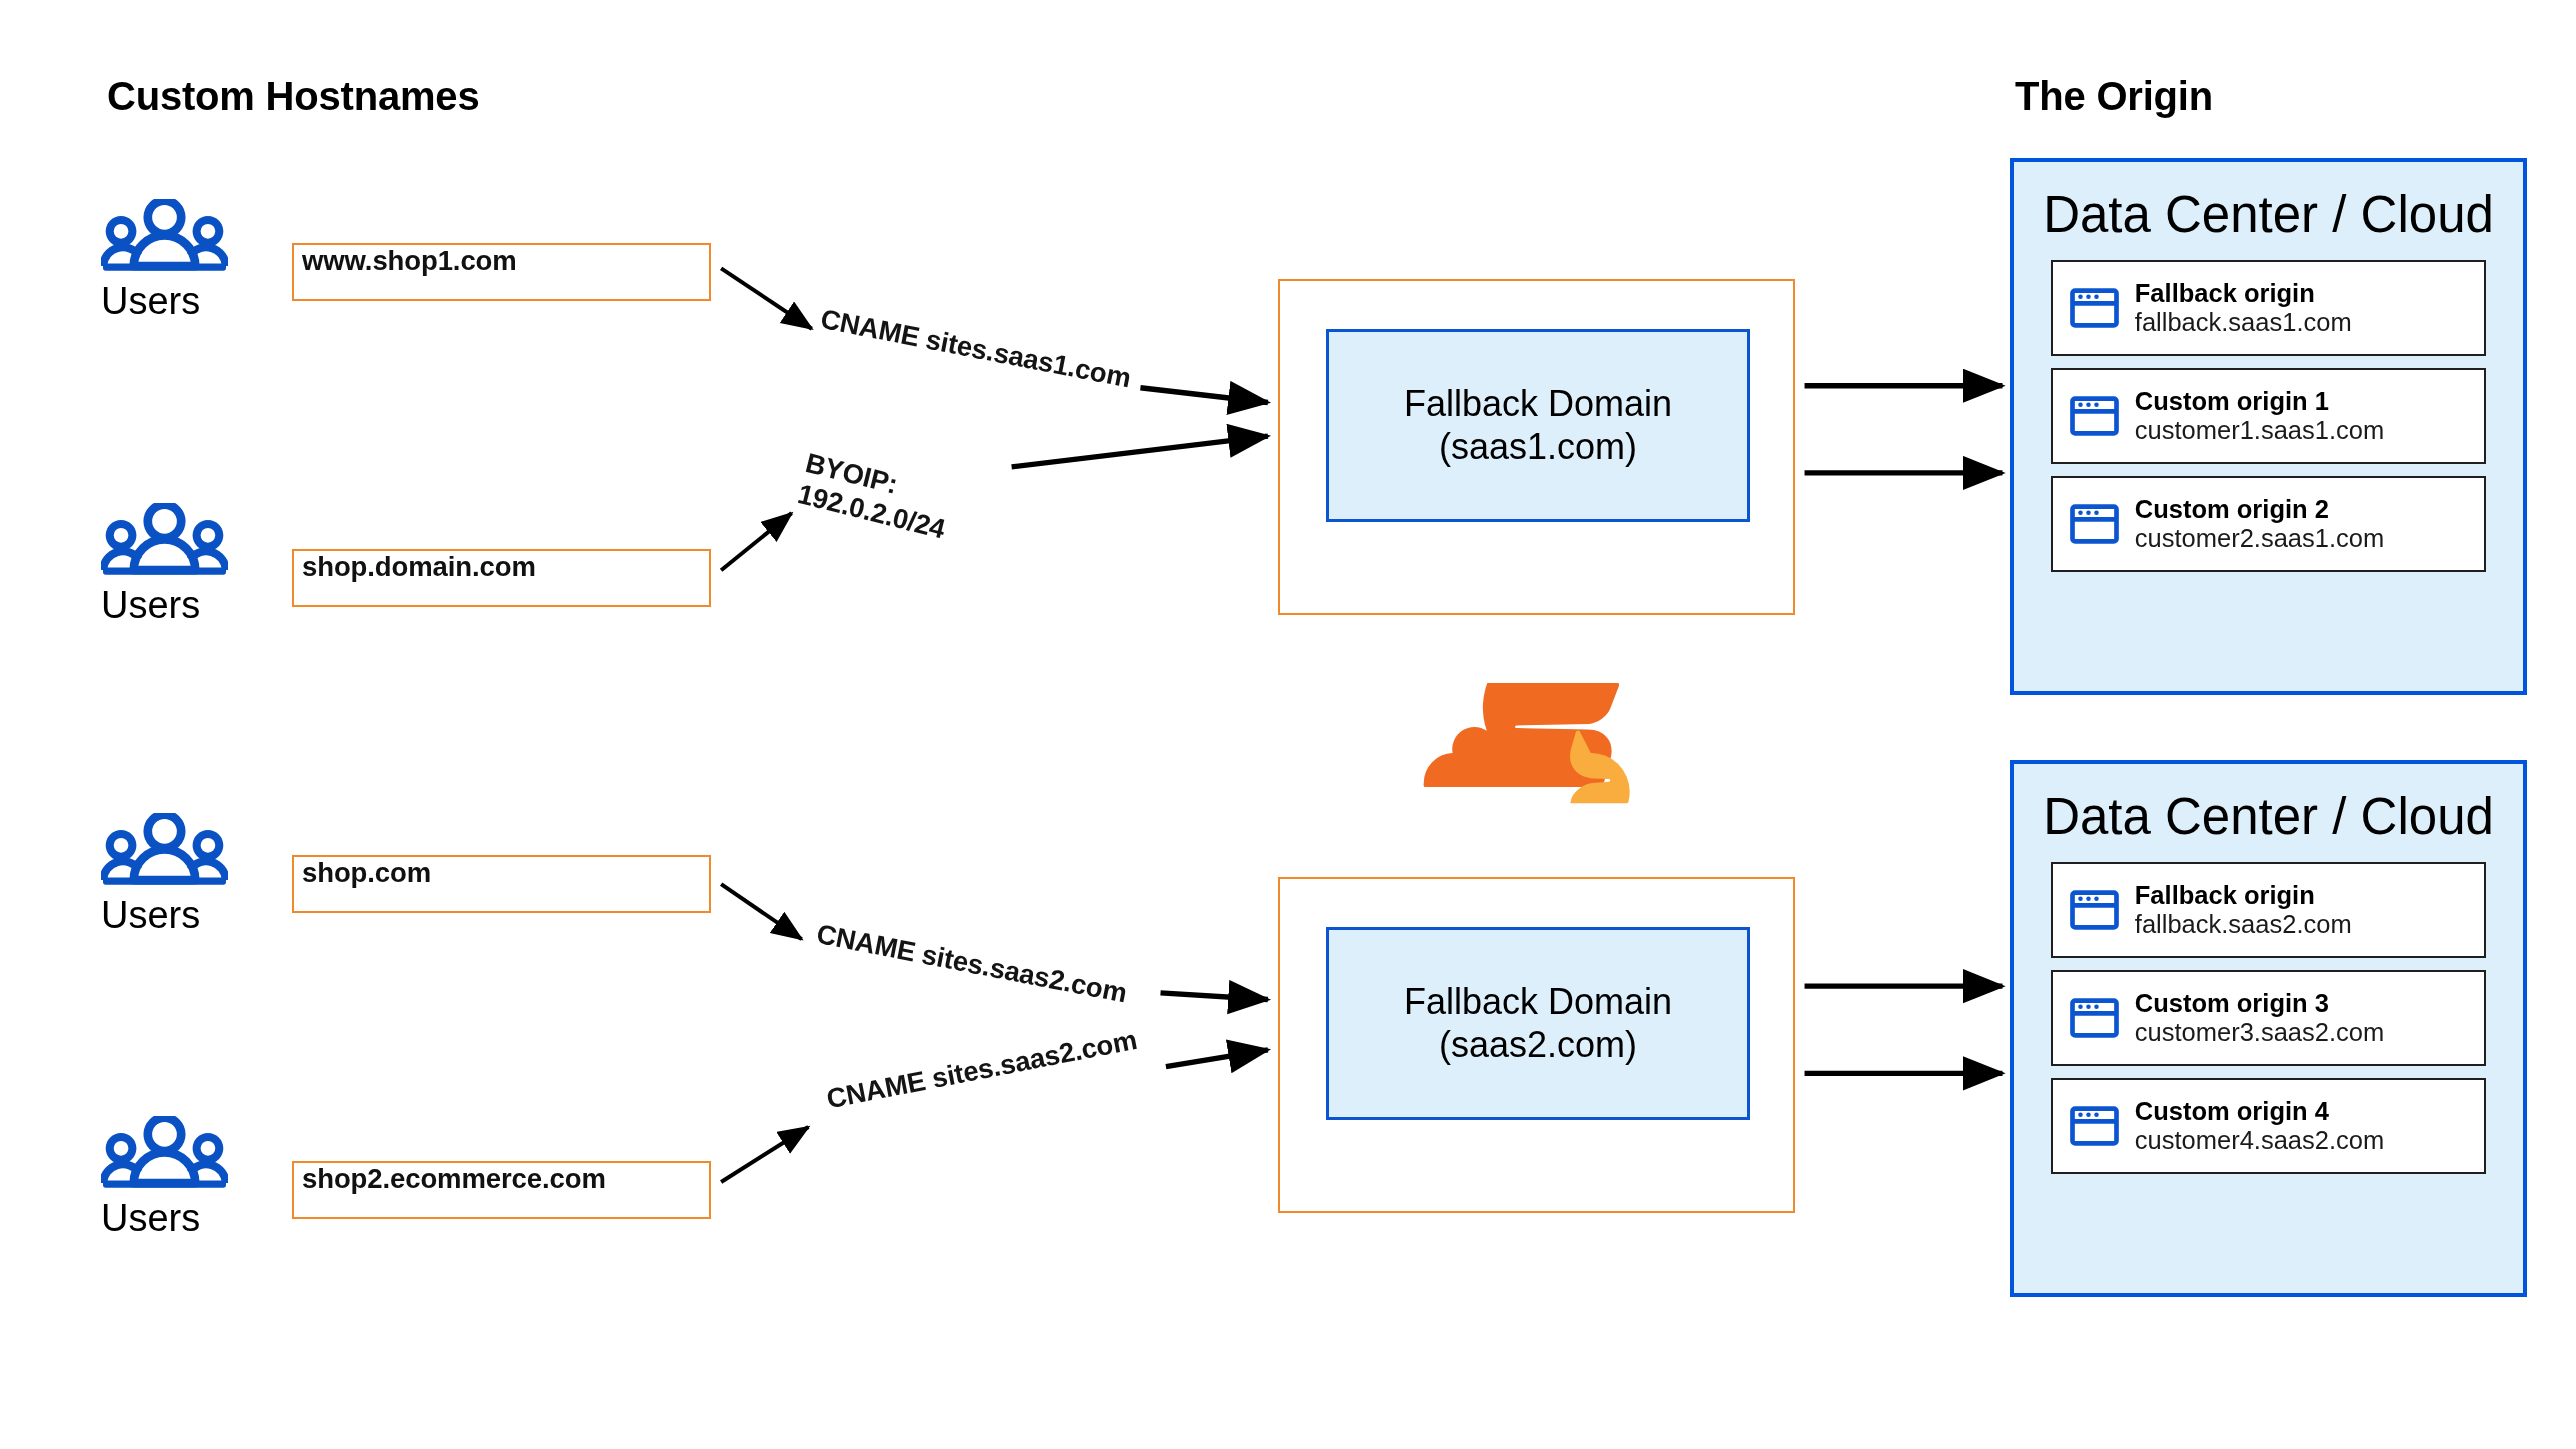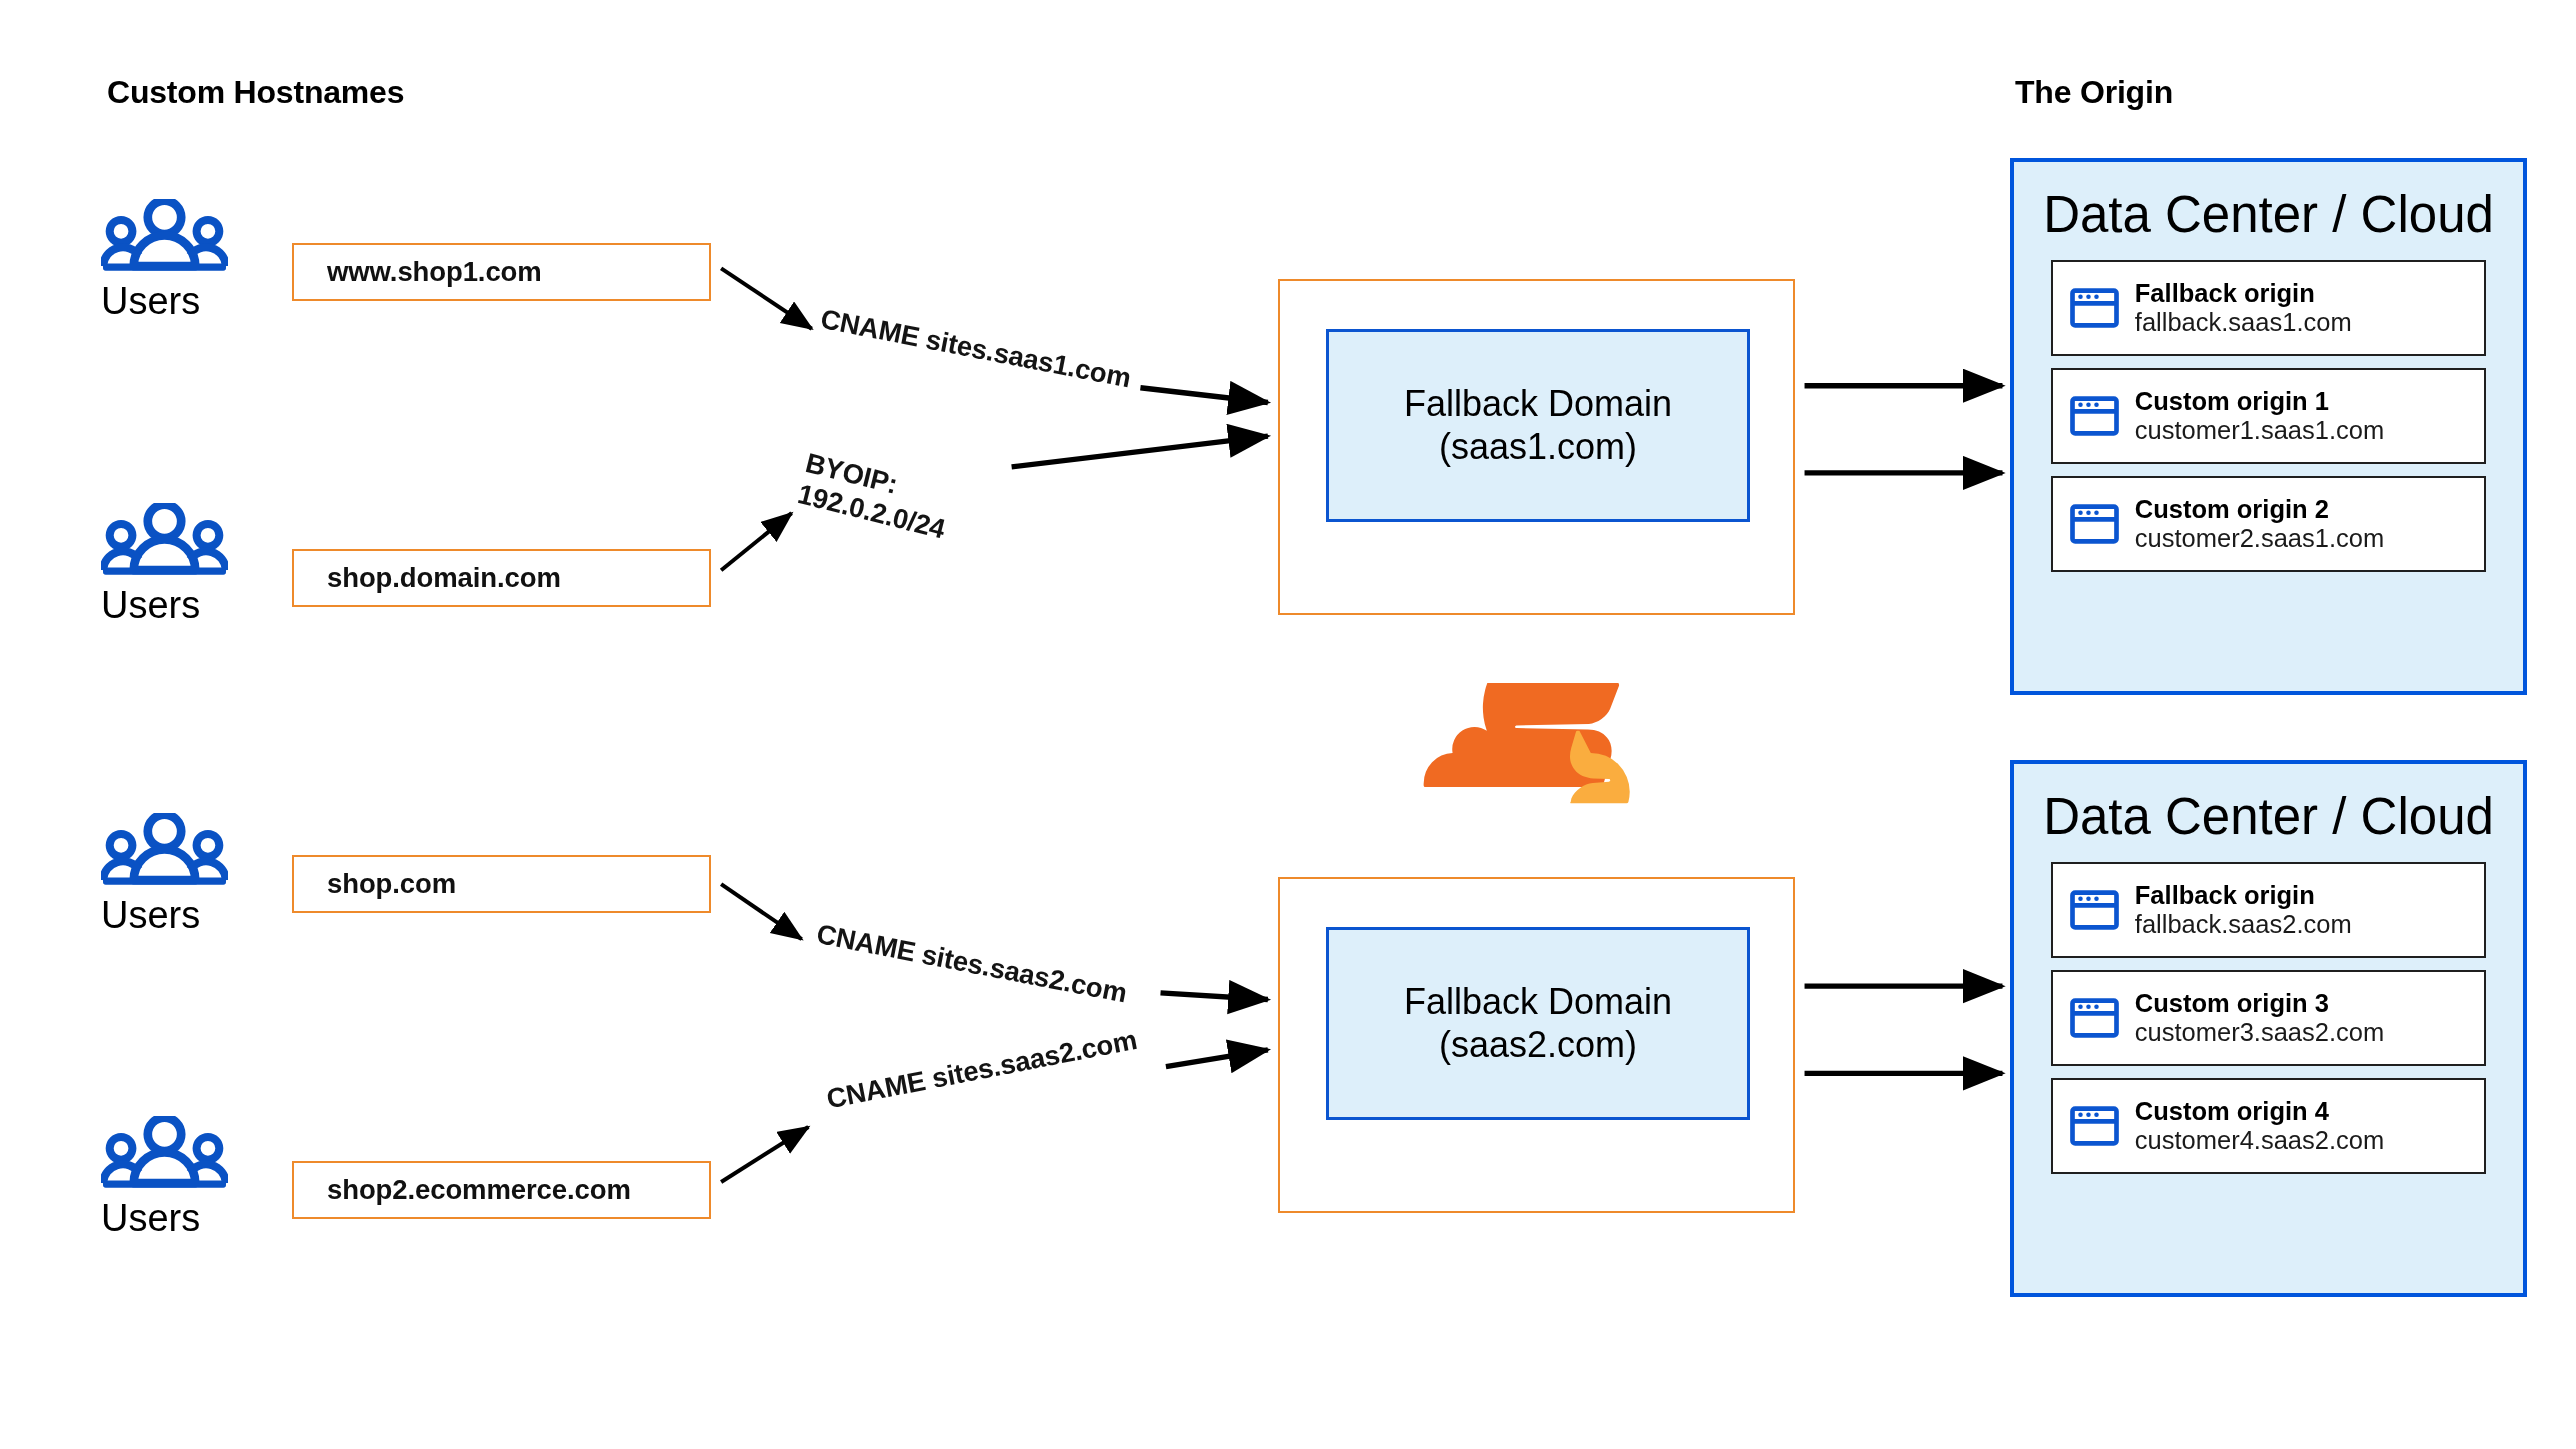--- a/index.html
+++ b/index.html
@@ -13,21 +13,21 @@
     height: 1449px;
     background: #ffffff;
     font-family: "Liberation Sans", sans-serif;
     overflow: hidden;
   }
 
   
   .col-heading {
     position: absolute;
     font-weight: bold;
-    font-size: 32px;
+    font-size: 40px;
     color: #000000;
     letter-spacing: -0.2px;
     white-space: nowrap;
   }
   #heading-custom-hostnames { left: 107px; top: 74px; }
   #heading-the-origin       { left: 2015px; top: 74px; }
 
   
   .users-group {
     position: absolute;
@@ -44,22 +44,21 @@
 
   
   .hostname-box {
     position: absolute;
     box-sizing: border-box;
     width: 419px;
     height: 58px;
     border: 2.7px solid #EE8A2B;
     background: #ffffff;
     display: flex;
-    align-items: center;
-    padding-left: 33px;
+    padding-left: 8px;
   }
   .hostname-text {
     font-size: 27.5px;
     font-weight: bold;
     color: #111111;
     letter-spacing: -0.1px;
     white-space: nowrap;
   }
 
   

